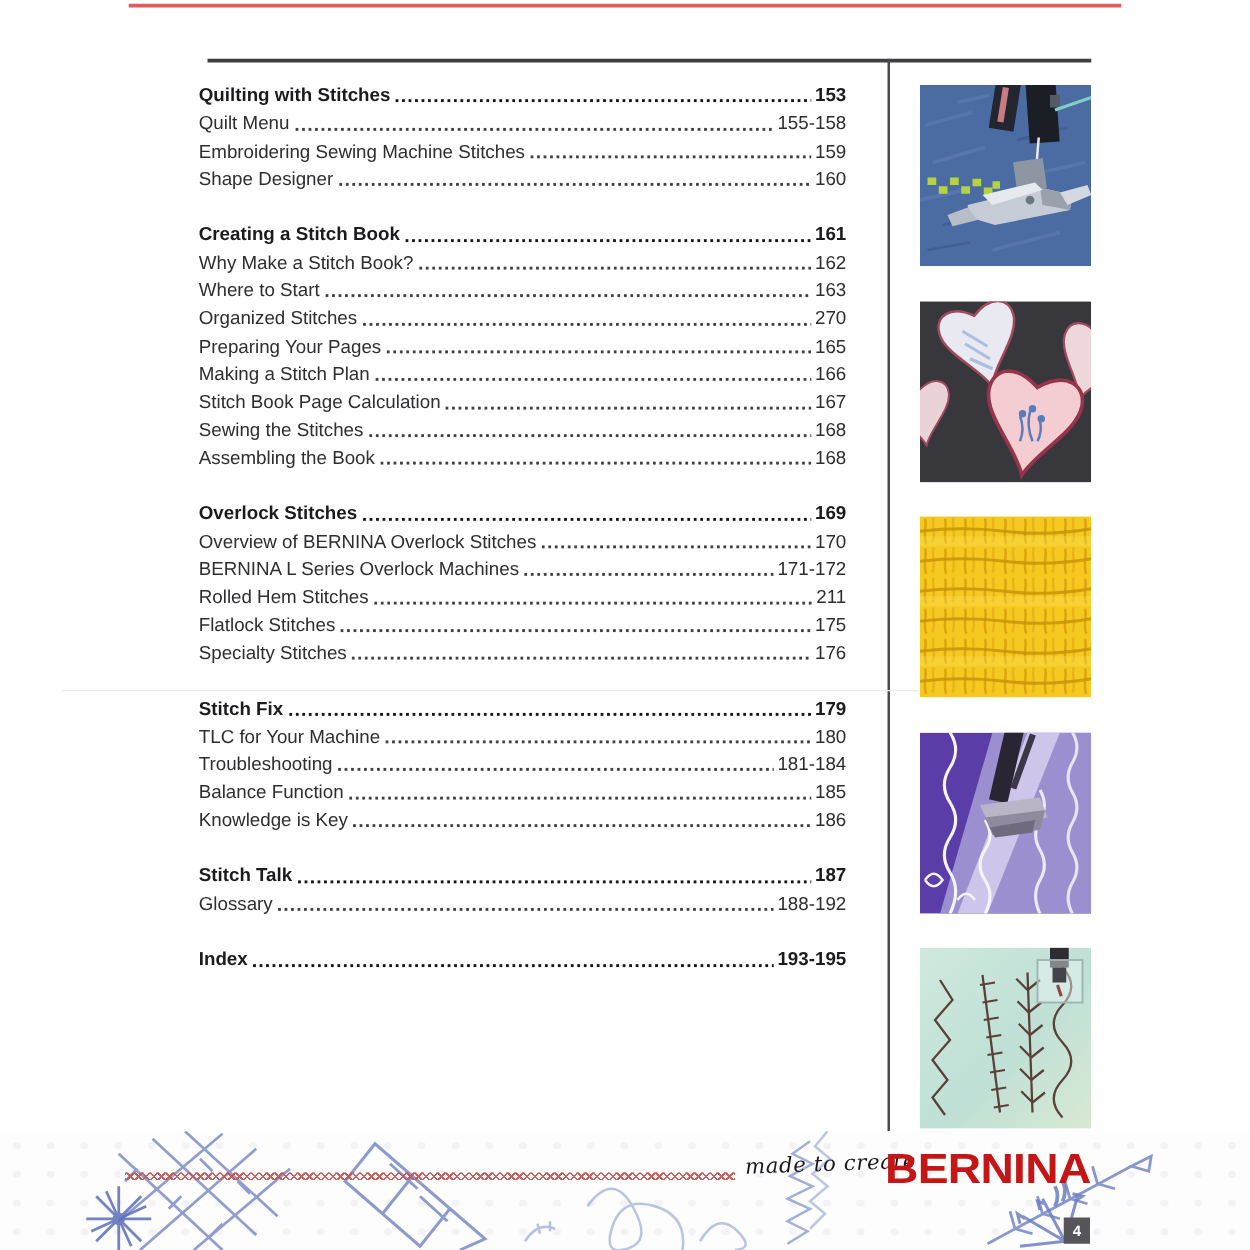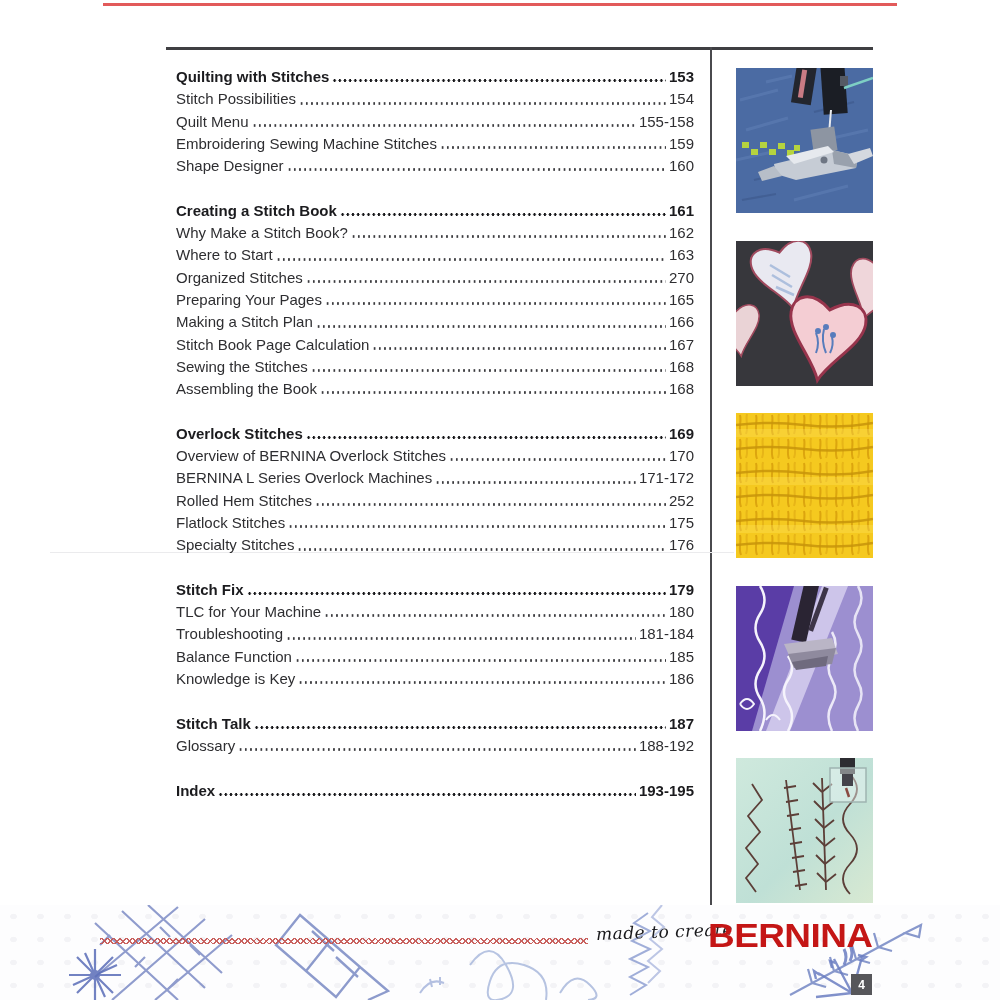--- a/index.html
+++ b/index.html
@@ -5,21 +5,21 @@
   * { box-sizing: border-box; }
   html, body { margin: 0; padding: 0; background: #ffffff; }
   body { width: 1000px; height: 1000px; font-family: "Liberation Sans", sans-serif; }
   .page { position: relative; width: 1000px; height: 1000px; background: #fff; overflow: hidden; }
 
   .top-red-rule { position: absolute; left: 103px; top: 3px; width: 794px; height: 3px; background: #e25a5a; }
   .toc-top-rule { position: absolute; left: 166px; top: 47px; width: 707px; height: 3px; background: #3f3f42; }
   .col-divider { position: absolute; left: 710px; top: 47px; width: 2px; height: 858px; background: #4a4a4e; }
   .fold-line { position: absolute; left: 50px; top: 552px; width: 684px; height: 1px; background: #ebebed; }
 
-  .toc { position: absolute; left: 176px; top: 66px; width: 518px; }
+  .toc { position: absolute; left: 159px; top: 66px; width: 518px; }
   .toc-section { margin-bottom: 22.3px; }
   .toc-entry { display: flex; align-items: baseline; height: 22.3px; line-height: 22.3px;
                font-size: 15px; color: #2e2e31; }
   .toc-entry .lbl { white-space: nowrap; }
   .toc-entry .dots { flex: 1; margin: 0 3px; height: 7px; align-self: flex-end; margin-bottom: 4px;
                background-image: radial-gradient(circle, #3b3b3e 1.05px, transparent 1.3px);
                background-size: 5.2px 7px; background-repeat: repeat-x; background-position: left center; }
   .toc-entry .pg { white-space: nowrap; text-align: center; }
   .toc-entry.bold { font-weight: bold; color: #1b1b1e; }
   .toc-entry.bold .dots { background-image: radial-gradient(circle, #161619 1.2px, transparent 1.45px); }
@@ -58,25 +58,20 @@
   <div class="fold-line"></div>
 
   <div class="toc" id="toc">
       <div class="toc-section">
         <div class="toc-entry bold">
           <span class="lbl">Quilting with Stitches</span>
           <span class="dots"></span>
           <span class="pg">153</span>
         </div>
         <div class="toc-entry">
-          <span class="lbl">Stitch Possibilities</span>
-          <span class="dots"></span>
-          <span class="pg">154</span>
-        </div>
-        <div class="toc-entry">
           <span class="lbl">Quilt Menu</span>
           <span class="dots"></span>
           <span class="pg">155-158</span>
         </div>
         <div class="toc-entry">
           <span class="lbl">Embroidering Sewing Machine Stitches</span>
           <span class="dots"></span>
           <span class="pg">159</span>
         </div>
         <div class="toc-entry">
@@ -144,21 +139,21 @@
           <span class="pg">170</span>
         </div>
         <div class="toc-entry">
           <span class="lbl">BERNINA L Series Overlock Machines</span>
           <span class="dots"></span>
           <span class="pg">171-172</span>
         </div>
         <div class="toc-entry">
           <span class="lbl">Rolled Hem Stitches</span>
           <span class="dots"></span>
-          <span class="pg">252</span>
+          <span class="pg">211</span>
         </div>
         <div class="toc-entry">
           <span class="lbl">Flatlock Stitches</span>
           <span class="dots"></span>
           <span class="pg">175</span>
         </div>
         <div class="toc-entry">
           <span class="lbl">Specialty Stitches</span>
           <span class="dots"></span>
           <span class="pg">176</span>

